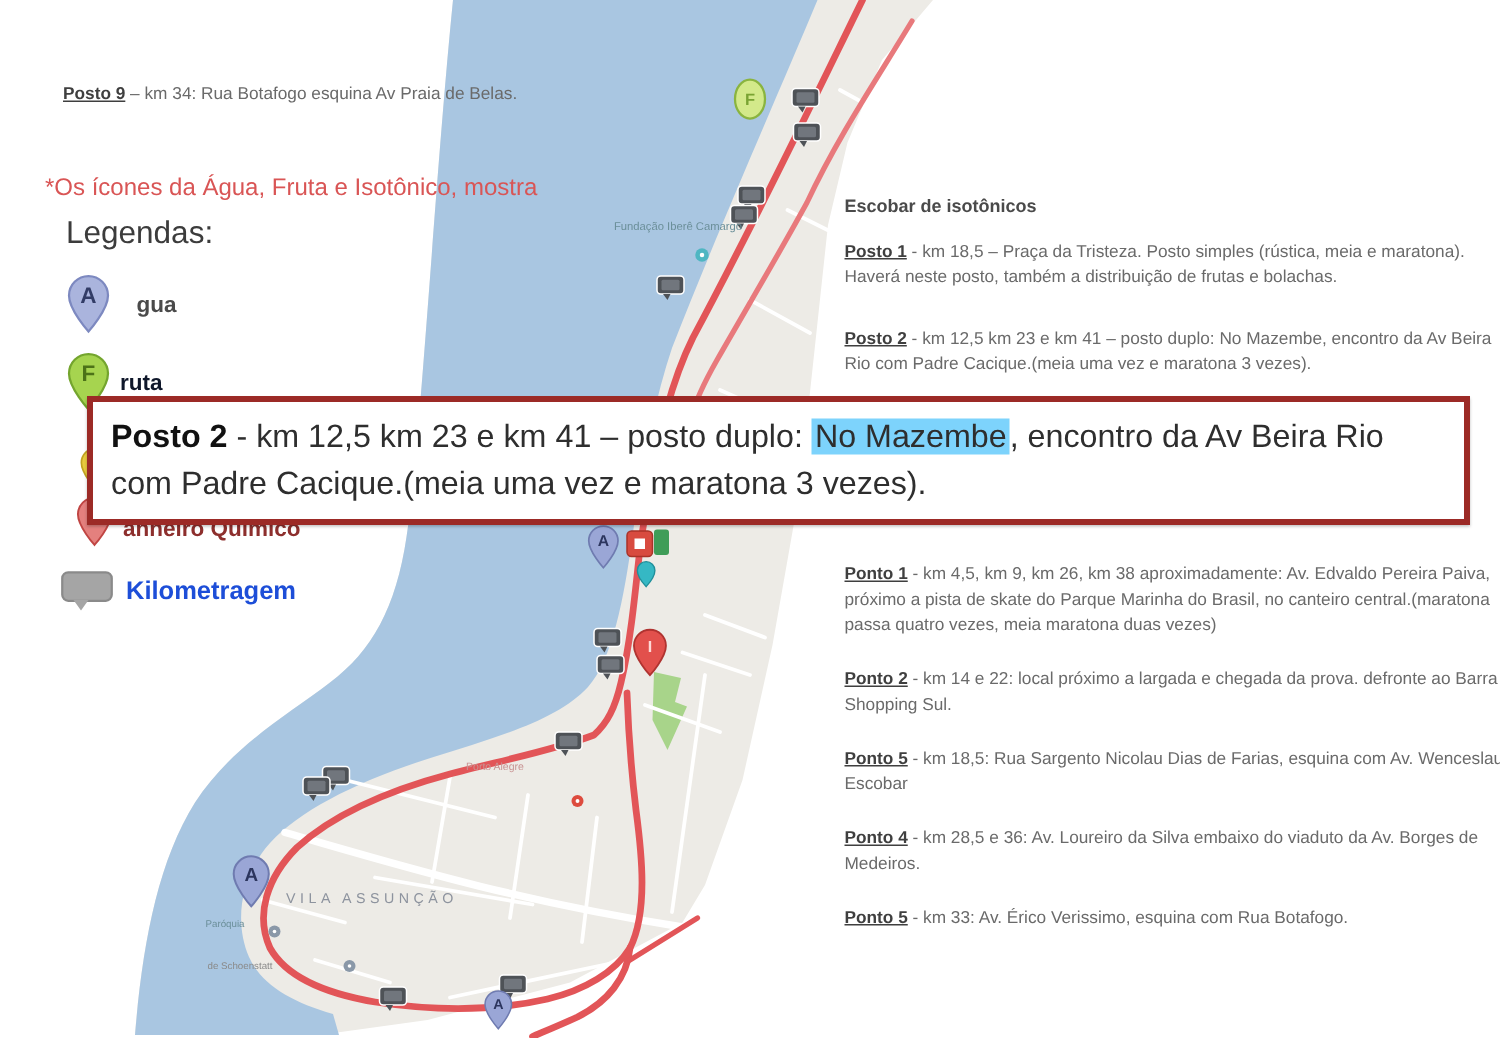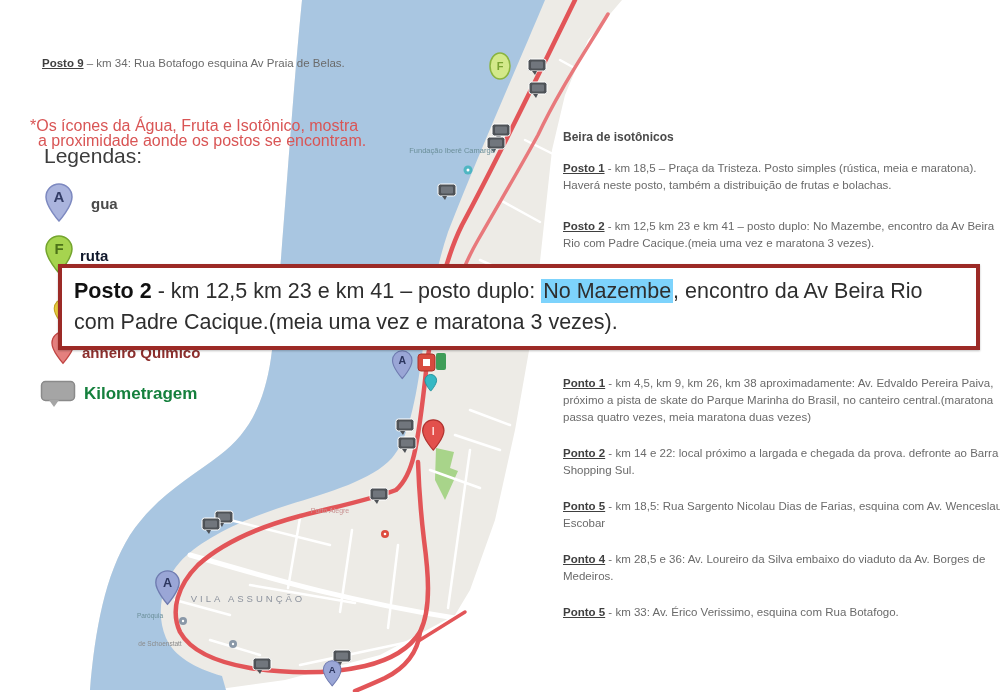--- a/index.html
+++ b/index.html
@@ -12,21 +12,21 @@
   b.soft{color:#3f3f3f;text-decoration:underline;}
   
   .rednote{left:30px;top:118px;font-size:16px;line-height:15px;color:#d95555;}
   .rednote .l2{padding-left:8px;}
   
   .legend-title{left:44px;top:144px;font-size:21px;font-weight:500;color:#3c3c3c;}
   .legend-item{display:flex;align-items:center;}
   .leg-label{font-size:15px;font-weight:bold;color:#4a4a4a;}
   .leg-label.green{color:#0f172a;}
   .leg-label.red{color:#8d2f2d;}
-  .kil-label{font-size:17px;font-weight:bold;color:#15803d;}
+  .kil-label{font-size:17px;font-weight:bold;color:#1d4ed8;}
   
   .callout{left:58px;top:264px;width:922px;height:86px;background:#ffffff;
            border:4px solid #9c2a26;box-sizing:border-box;z-index:6;
            box-shadow:0 1px 2px rgba(0,0,0,.25);}
   .callout-text{padding:8px 12px 0 12px;font-size:21.5px;line-height:31px;color:#2e2e2e;}
   .callout-text b{color:#111;}
   .hl{background:#7dd3fc;padding:0 2px;}
   
   .rc-head{left:563px;top:130px;font-size:12px;font-weight:bold;color:#4a4a4a;}
   .rc-postos{left:563px;top:160px;width:434px;}
@@ -191,21 +191,20 @@
     <text x="150" y="618" text-anchor="middle" font-size="6.5" fill="#6b8f99">Paróquia</text>
     <text x="160" y="646" text-anchor="middle" font-size="6.5" fill="#8a8a8a">de Schoenstatt</text>
   </svg>
 
   <div class="abs posto9">
     <b class="soft">Posto 9</b><span> – km 34: Rua Botafogo esquina Av Praia de Belas.</span>
   </div>
 
   <div class="abs rednote">
     <div class="l1">*Os ícones  da Água, Fruta e Isotônico, mostra</div>
-    <div class="l2">a proximidade aonde os postos se encontram.</div>
   </div>
 
   <div class="abs legend-title z2">Legendas:</div>
 
   <div class="abs z2" style="left:44px;top:183px;">
     <div class="legend-item">
       <svg width="30" height="40" viewBox="0 0 30 40">
         <path d="M15,1 C7.8,1 2,6.8 2,14 c0,9.6 13,24 13,24 s13,-14.4 13,-24 C28,6.8 22.2,1 15,1 Z" stroke="#7d89c0" stroke-width="1.5" fill="#aab4dd"></path>
         <text x="15" y="19" text-anchor="middle" font-size="15" font-weight="bold" fill="#323c66">A</text>
       </svg>
@@ -249,21 +248,21 @@
       <span class="kil-label" style="margin-left:8px;">Kilometragem</span>
     </div>
   </div>
 
   <div class="abs callout">
     <div class="callout-text">
       <b>Posto 2</b><span> - km 12,5 km 23 e km 41 – posto duplo: </span><span class="hl">No Mazembe</span><span>, encontro da Av Beira Rio com Padre Cacique.(meia uma vez e maratona 3 vezes).</span>
     </div>
   </div>
 
-  <div class="abs rc-head">Beira de isotônicos</div>
+  <div class="abs rc-head">Escobar de isotônicos</div>
 
   <div class="abs rc-postos">
     <p class="rc-p">
       <b class="soft">Posto 1</b><span> - km 18,5 – Praça da Tristeza. Posto simples (rústica, meia e maratona). Haverá neste posto, também a distribuição de frutas e bolachas.</span>
     </p>
     <p class="rc-p">
       <b class="soft">Posto 2</b><span> - km 12,5 km 23 e km 41 – posto duplo: No Mazembe, encontro da Av Beira Rio com Padre Cacique.(meia uma vez e maratona 3 vezes).</span>
     </p>
   </div>
 

